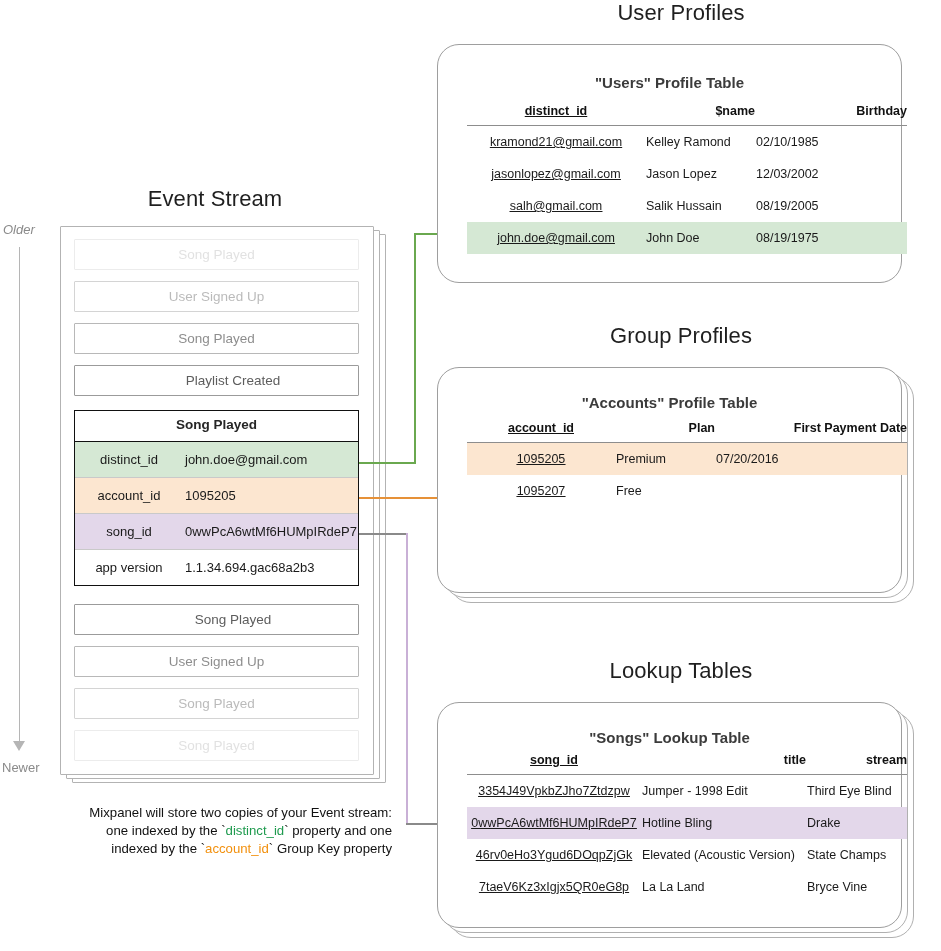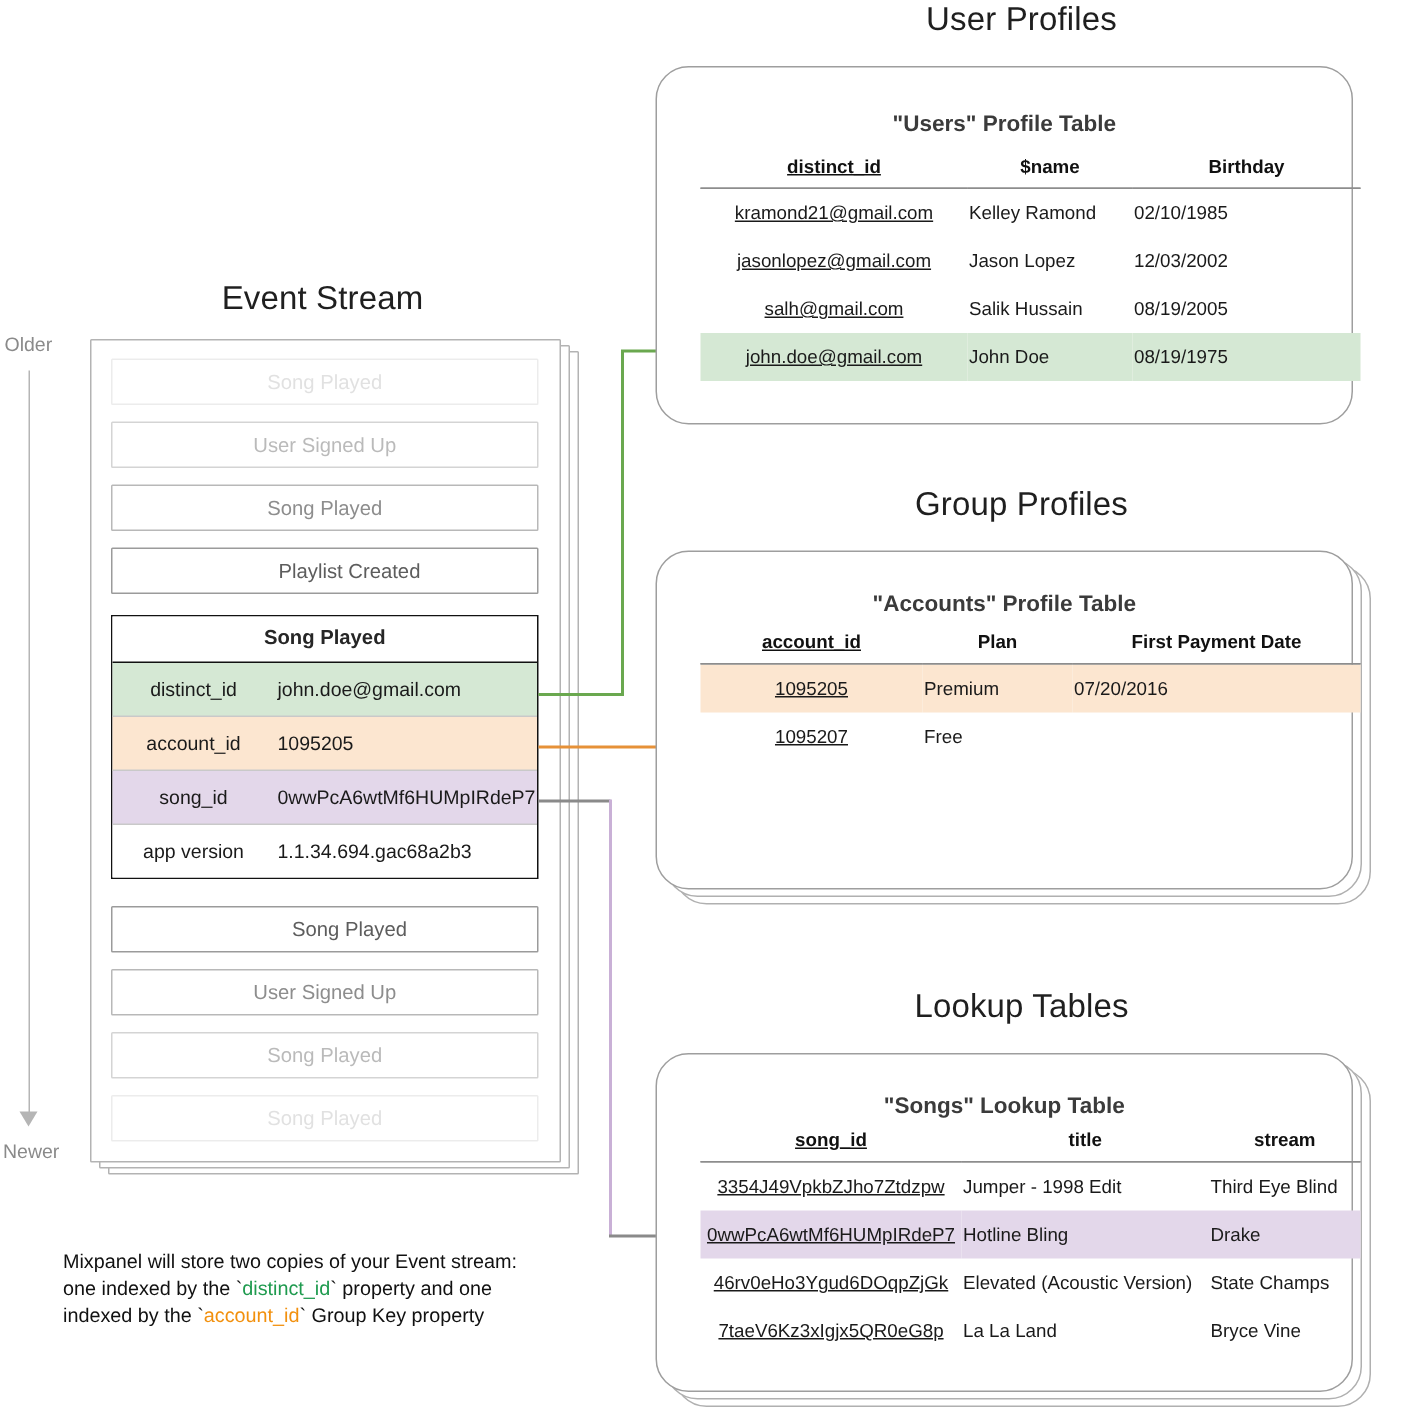--- a/index.html
+++ b/index.html
@@ -112,21 +112,21 @@
   .es-row.purple { background: #e3d7ea; }
   .es-row.plain  { background: #ffffff; }
 
   
   #axis-older, #axis-newer {
     position: absolute;
     font-size: 13px;
     color: #8a8a8a;
     white-space: nowrap;
   }
-  #axis-older { left: 3px; top: 222px; }
+  #axis-older { left: 3px; top: 222px; font-style: italic; }
   #axis-newer { left: 2px; top: 760px; }
   #axis-line {
     position: absolute;
     left: 19px;
     top: 247px;
     width: 1px;
     height: 500px;
     background: #b5b5b5;
   }
   #axis-arrow {
@@ -138,25 +138,24 @@
     border-right: 6px solid transparent;
     border-top: 10px solid #b5b5b5;
   }
 
   
   #caption {
     position: absolute;
     left: 42px;
     top: 804px;
     width: 350px;
-    text-align: left;
+    text-align: right;
     font-size: 13.2px;
     line-height: 18px;
     color: #111;
-    margin-top: 28px;
   }
   .tok-green  { color: #1e9a4e; }
   .tok-orange { color: #f2900d; }
 
   
   .panel-stack {
     position: absolute;
     border: 1.6px solid #b0b0b0;
     border-radius: 22px;
     background: #ffffff;
@@ -191,24 +190,24 @@
     white-space: nowrap;
   }
   table.dt th .u { text-decoration: underline; }
   table.dt td {
     font-size: 12.5px;
     color: #1a1a1a;
     height: 30px;
     white-space: nowrap;
     vertical-align: middle;
   }
-  table.dt td.idcell { text-align: center; }
+  table.dt td.idcell { text-align: center; text-decoration: underline; }
   table.dt td.idcell span { text-decoration: underline; }
   table.dt th.c { text-align: center; }
-  table.dt th.l { text-align: center; }
+  table.dt th.l { text-align: right; }
   table.dt td.l { text-align: left; }
   tr.hl-green td  { background: #d5e8d4; }
   tr.hl-orange td { background: #fce6d0; }
   tr.hl-purple td { background: #e3d7ea; }
   .h-line { position: absolute; height: 1.6px; }
   .v-line { position: absolute; width: 1.6px; }
   .arrow-head {
     position: absolute;
     width: 0; height: 0;
     border-top: 5px solid transparent;

